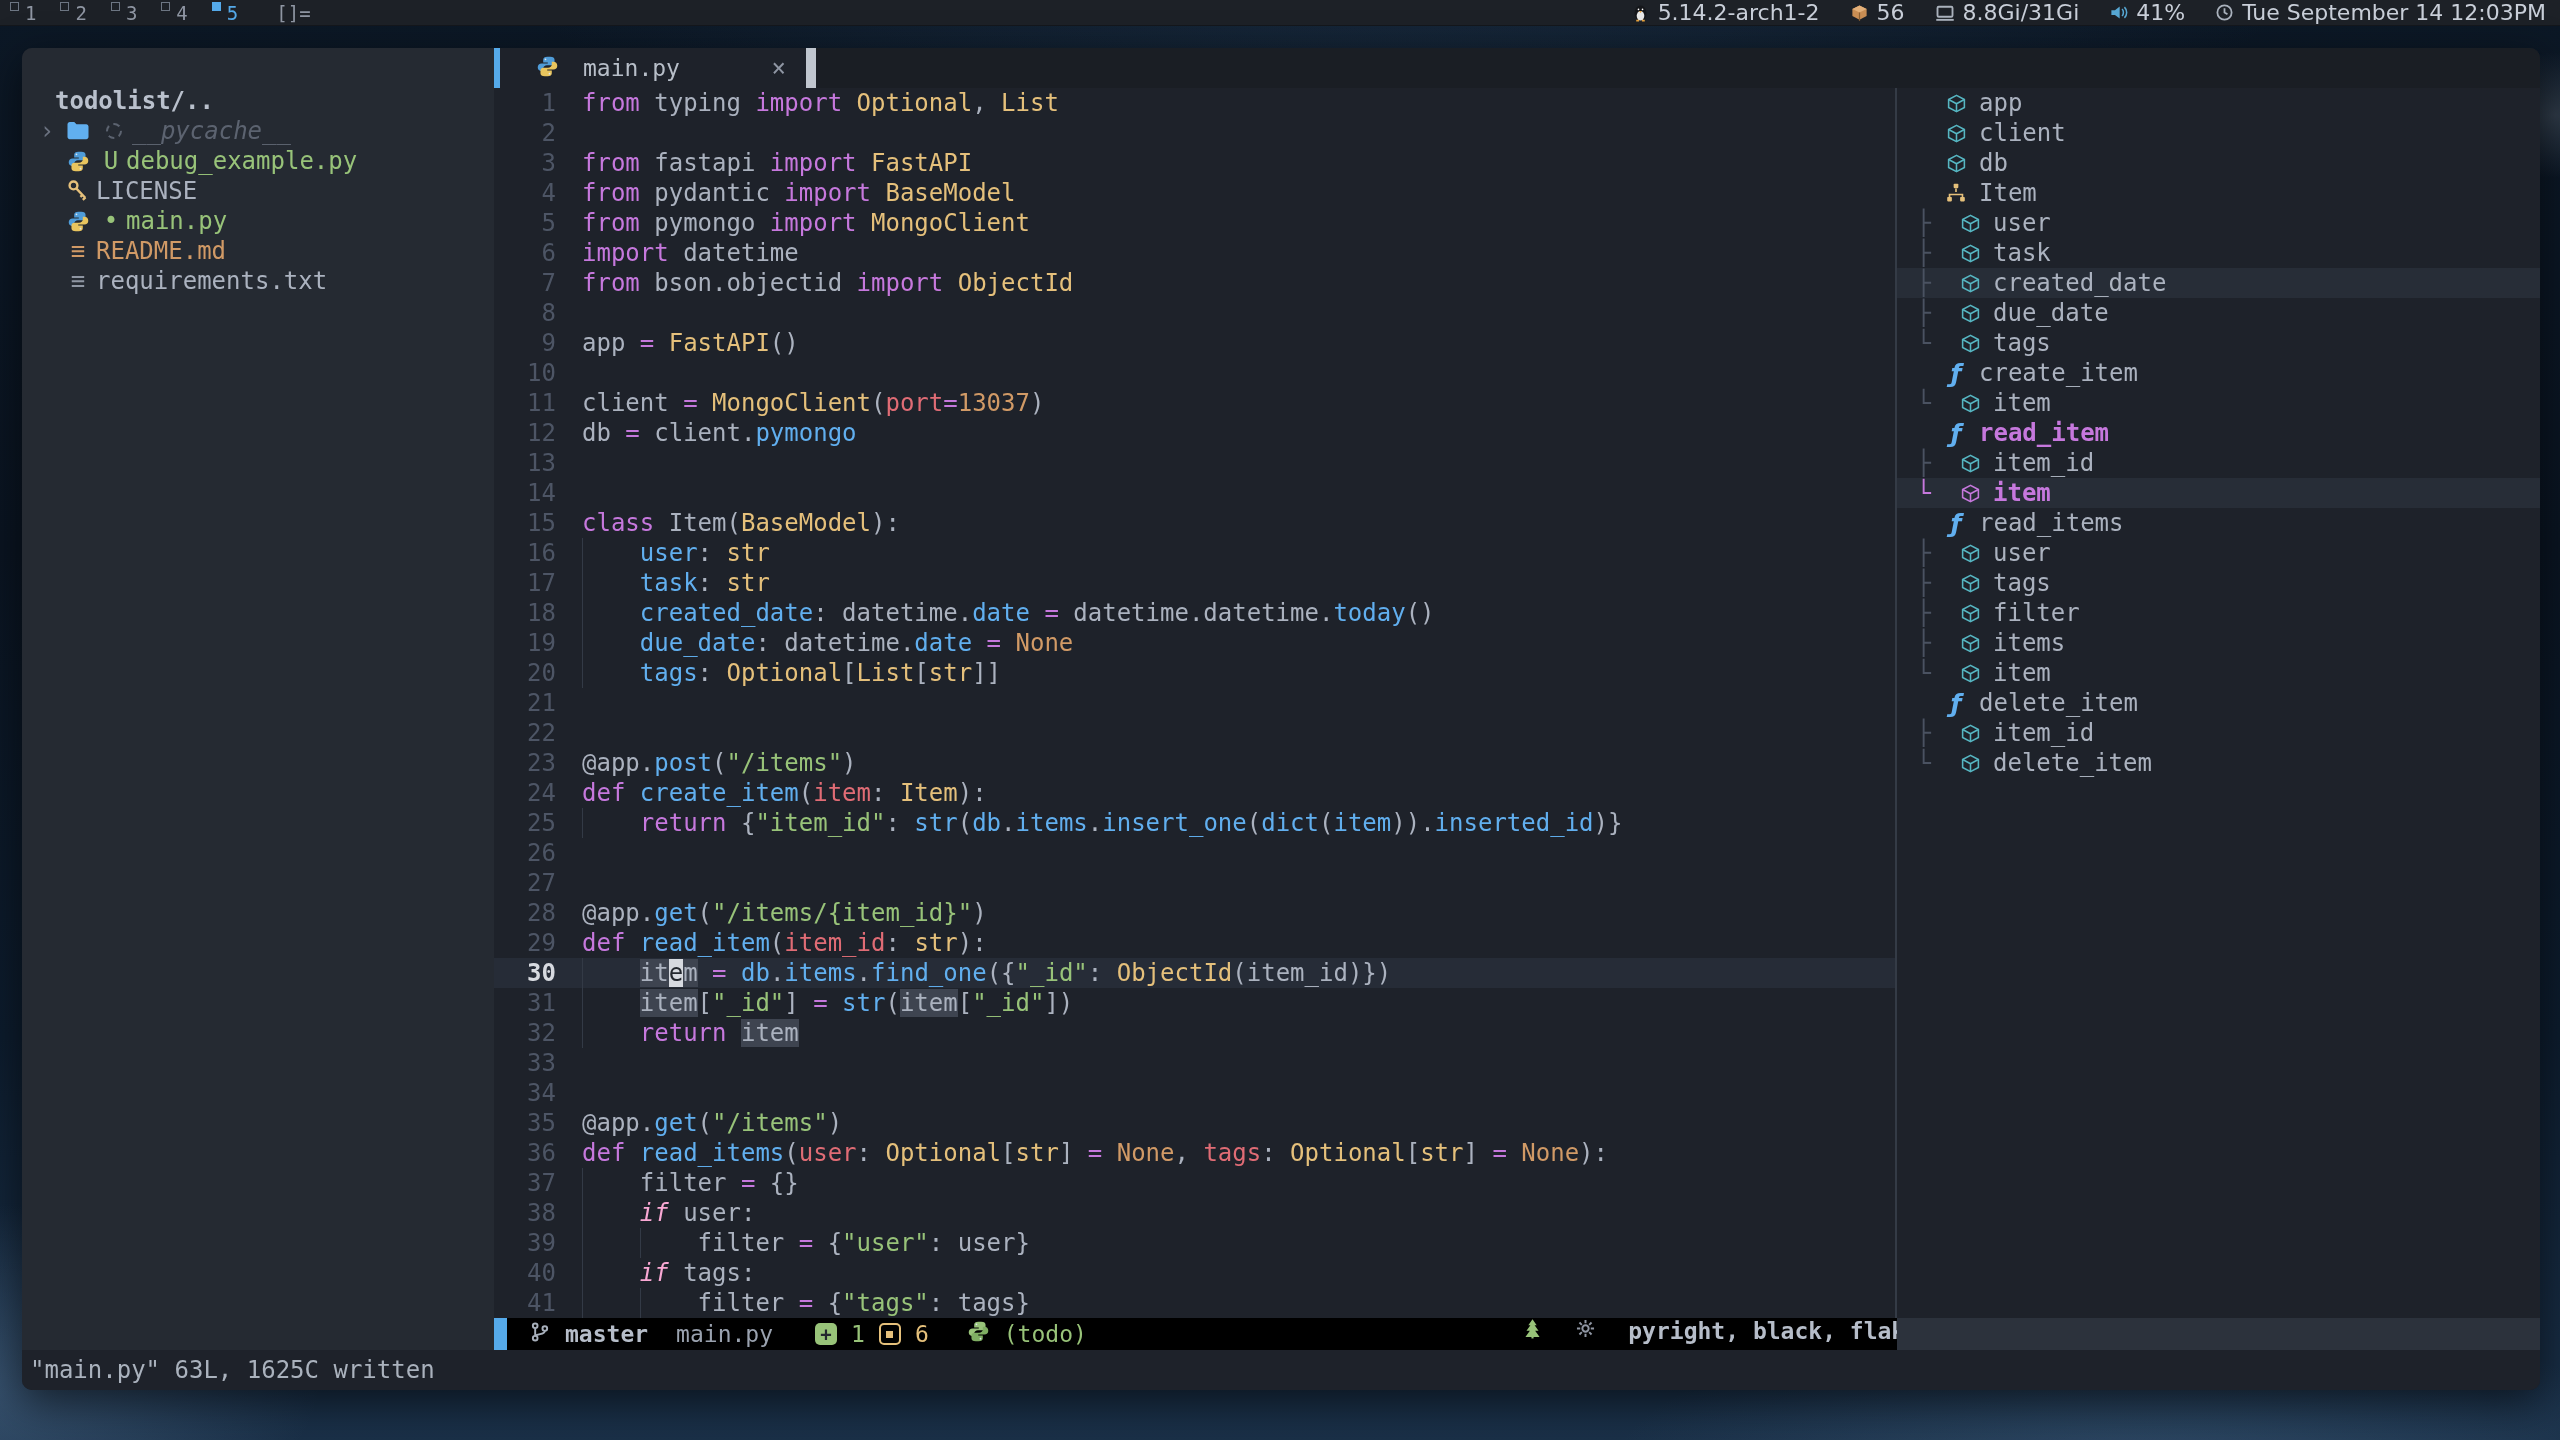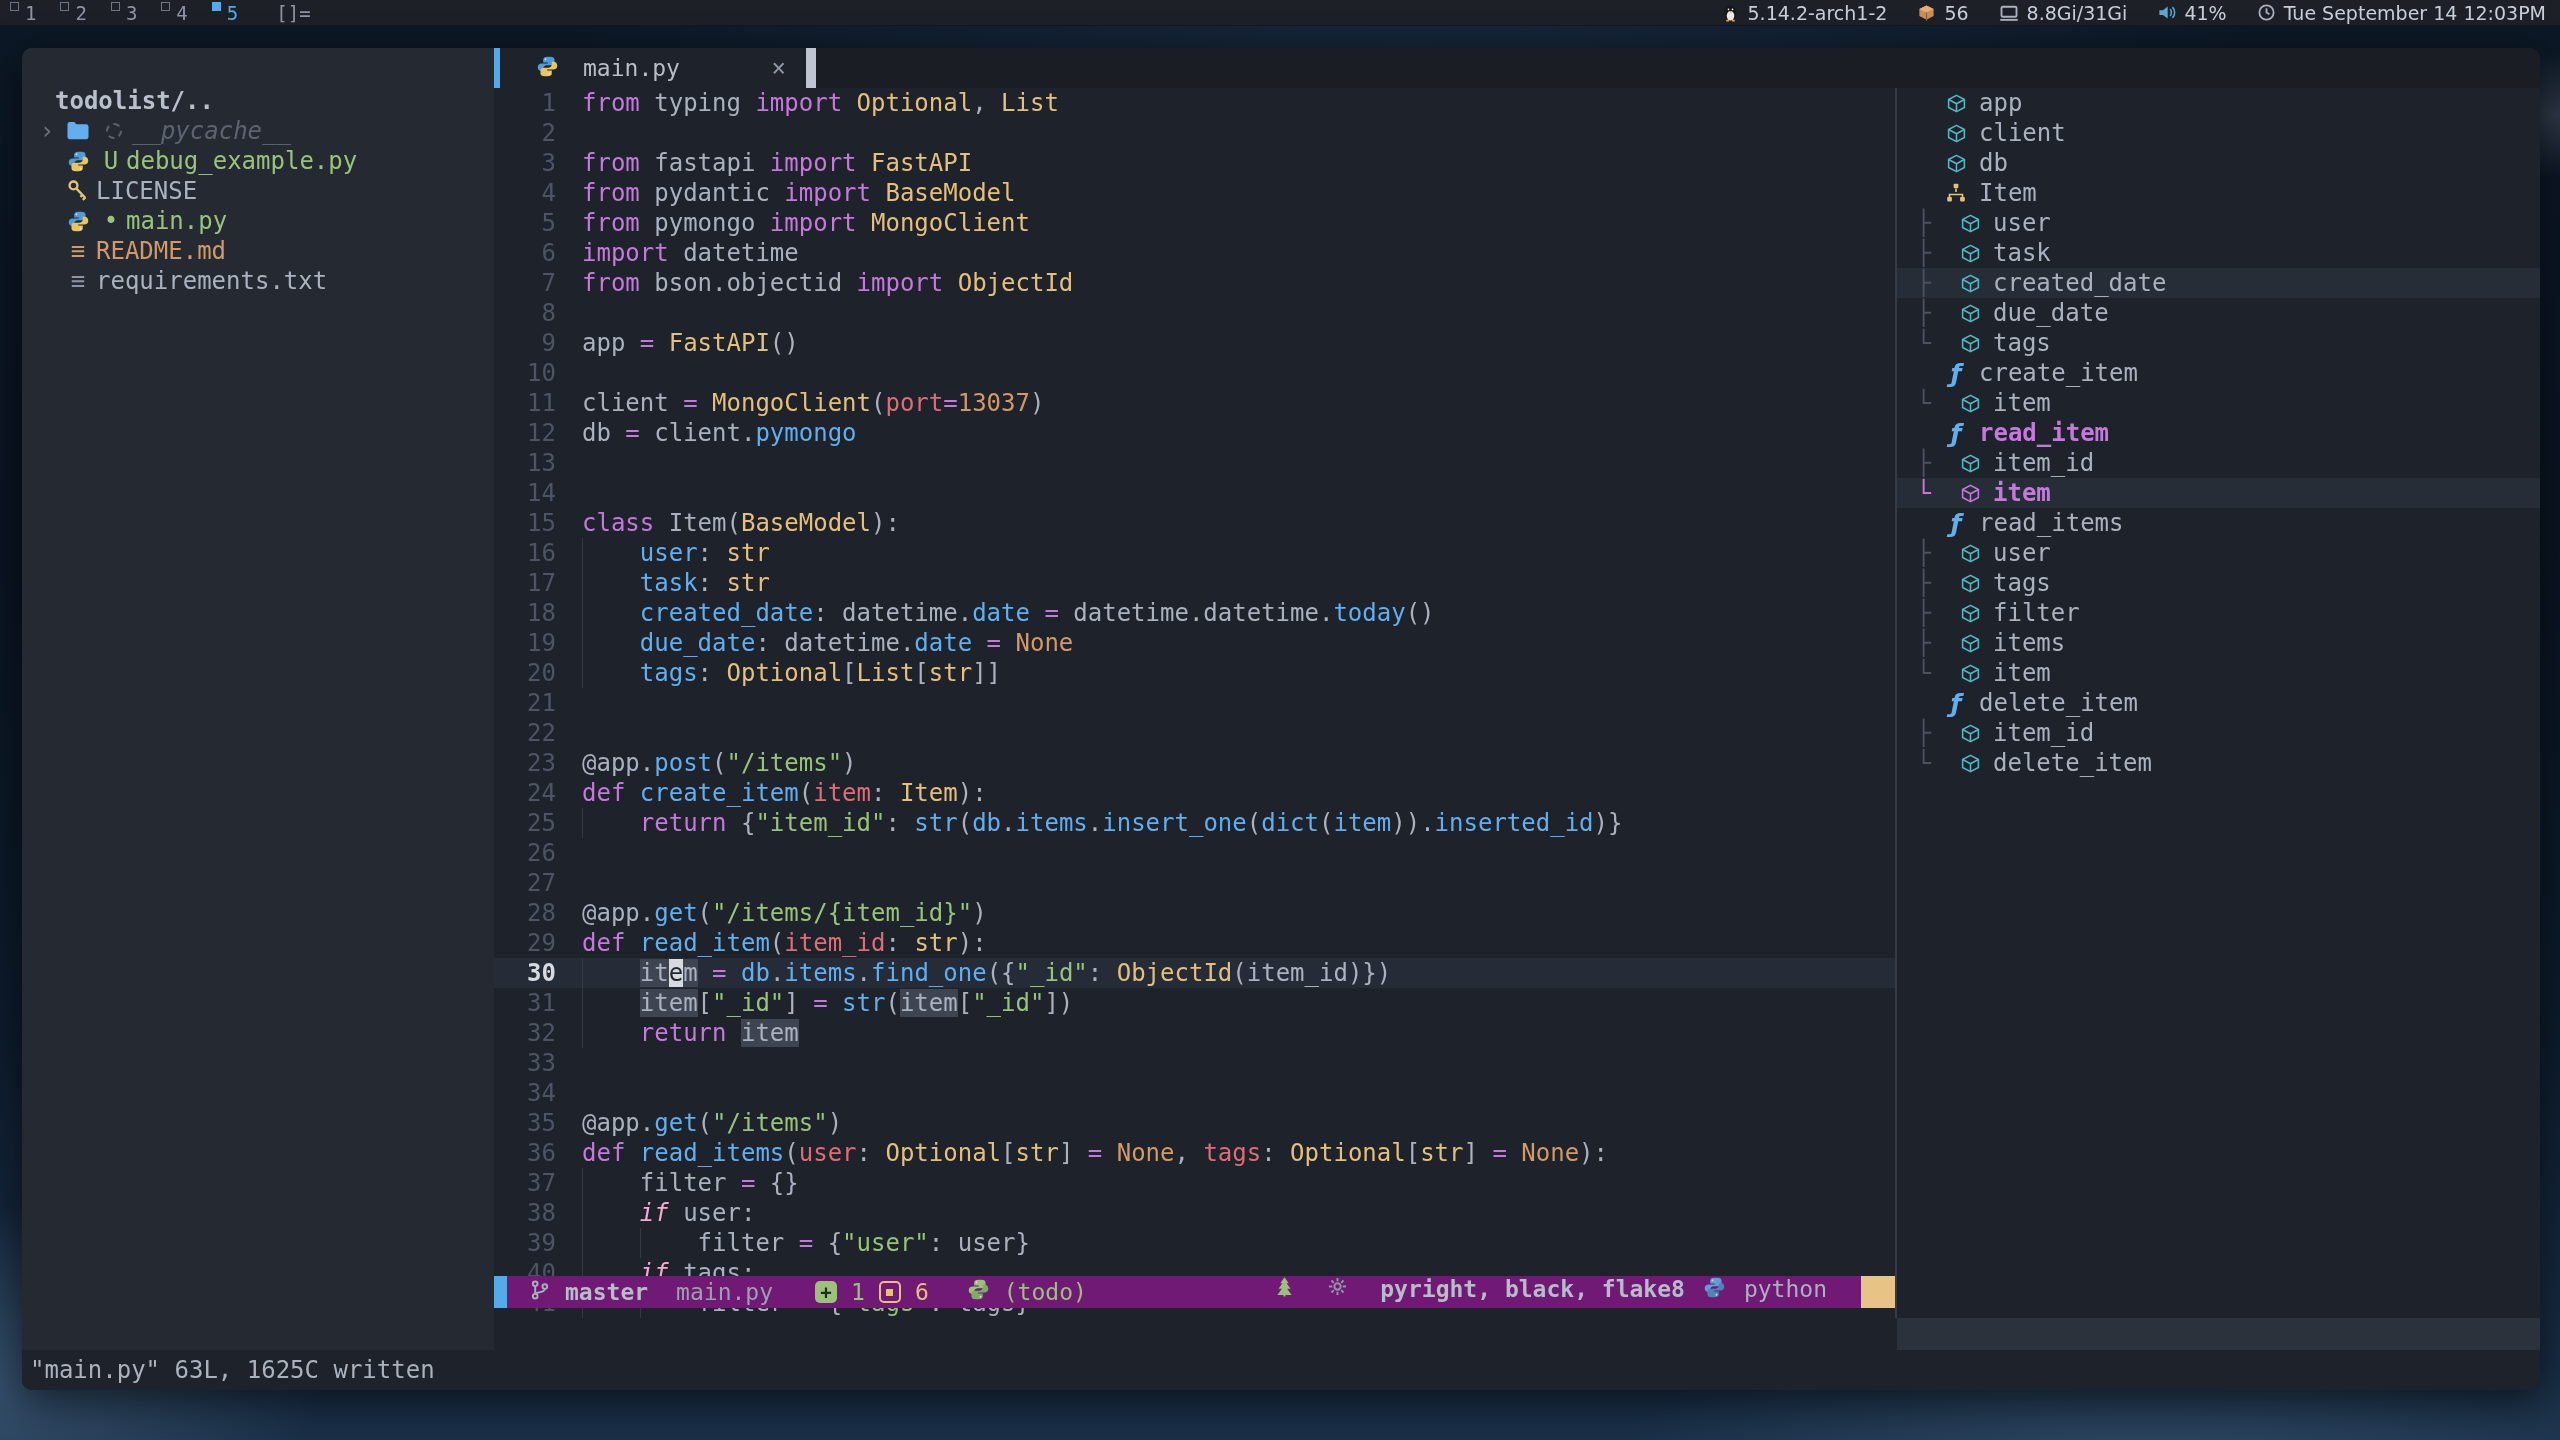--- a/index.html
+++ b/index.html
@@ -20,21 +20,21 @@
     background:#1d2127; display:flex; align-items:center; padding:0 14px 0 10px;
     border-bottom:1px solid #14171c; }
   .ws { position:relative; padding-left:15px; margin-right:24px; color:#8f96a3;
     font-size:19px; line-height:26px; cursor:default; }
   .ws::before { content:""; position:absolute; left:0; top:2px; width:7px; height:7px;
     border:1.5px solid #6d7683; }
   .ws.active { color:#55aaea; }
   .ws.active::before { background:#55aaea; border-color:#55aaea; }
   .layout-ind { color:#8f96a3; font-size:19px; margin-left:14px; }
   .topbar-status { margin-left:auto; display:flex; align-items:center; gap:30px;
-    font-family:"DejaVu Sans",sans-serif; font-size:19px; color:#c9cfd9; }
+    font-family:"DejaVu Sans",sans-serif; font-size:22px; color:#c9cfd9; }
   .status-item { display:flex; align-items:center; gap:8px; }
   .status-item svg { display:block; }
 
   
   .window { position:absolute; left:22px; top:48px; width:2518px; height:1342px;
     background:#1e222a; border-radius:10px; overflow:hidden;
     box-shadow:0 12px 42px rgba(0,0,0,.55); }
 
   
   .tree-pane { position:absolute; left:0; top:0; width:472px; height:1302px;
@@ -105,22 +105,22 @@
   .outline-pad0 { width:40px; }
   .outline-conn { width:40px; color:#4a5261; text-align:right; padding-right:6px; }
   .outline-conn2 { width:14px; }
   .outline-ico { width:38px; display:flex; justify-content:center; align-items:center; }
   .outline-label { padding-left:4px; }
   .outline-label.em { color:#c678dd; font-weight:bold; }
   .func-glyph { font-family:"DejaVu Sans",sans-serif; font-style:italic; font-weight:bold;
     color:#61afef; font-size:25px; }
 
   
-  .statusline { position:absolute; left:472px; top:1228px; width:1401px; height:32px;
-    background:#701a75; display:flex; align-items:center; font-size:23px; color:#abb2bf; }
+  .statusline { position:absolute; left:472px; top:1270px; width:1649px; height:32px;
+    background:#000000; display:flex; align-items:center; font-size:23px; color:#abb2bf; }
   .sl-block-blue { width:13px; height:32px; background:#55aaea; }
   .sl-left { display:flex; align-items:center; gap:14px; padding-left:22px; }
   .sl-branch { font-weight:bold; color:#b6bdc9; }
   .sl-file { color:#9aa2af; margin-left:14px; }
   .plus-badge { display:inline-flex; width:22px; height:22px; background:#98c379;
     color:#23272e; border-radius:5px; align-items:center; justify-content:center;
     font-weight:bold; font-size:19px; }
   .sl-added { color:#98c379; }
   .mod-badge { display:inline-flex; width:22px; height:22px; border:2.5px solid #e5c07b;
     border-radius:5px; align-items:center; justify-content:center; }

